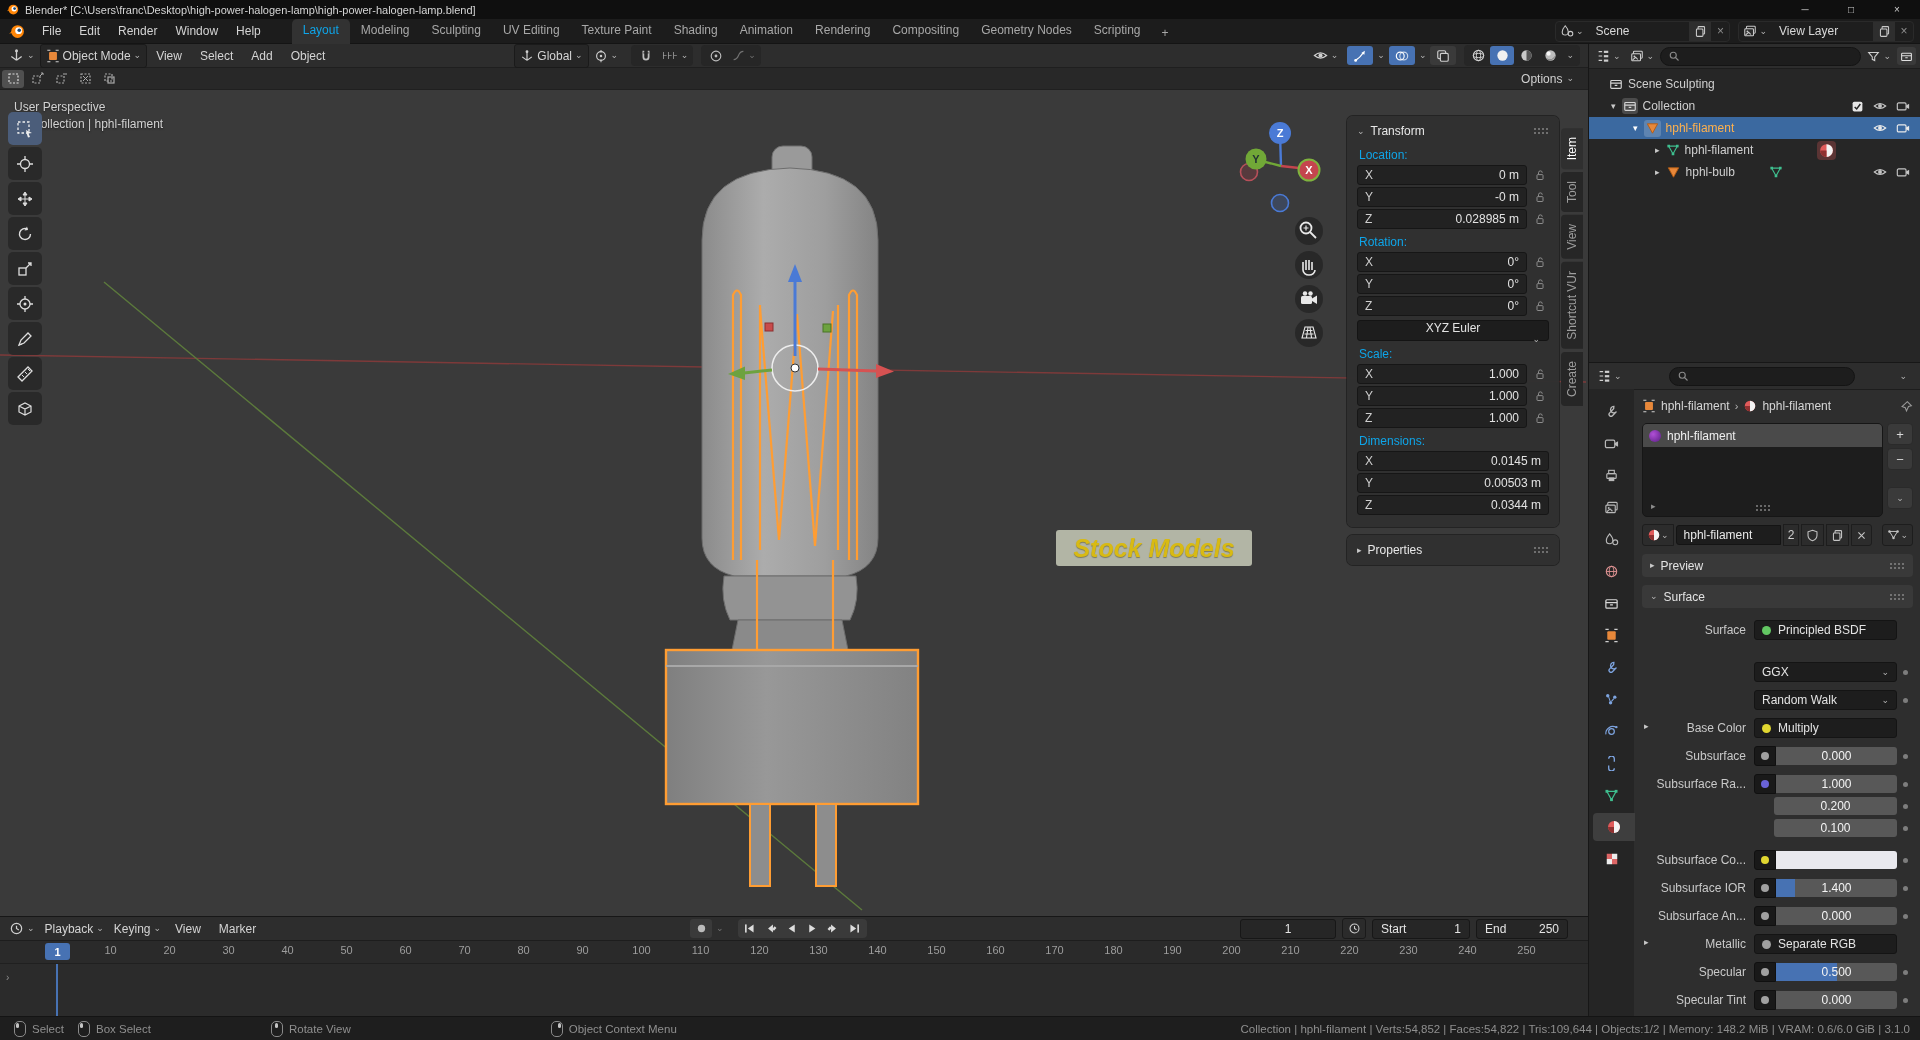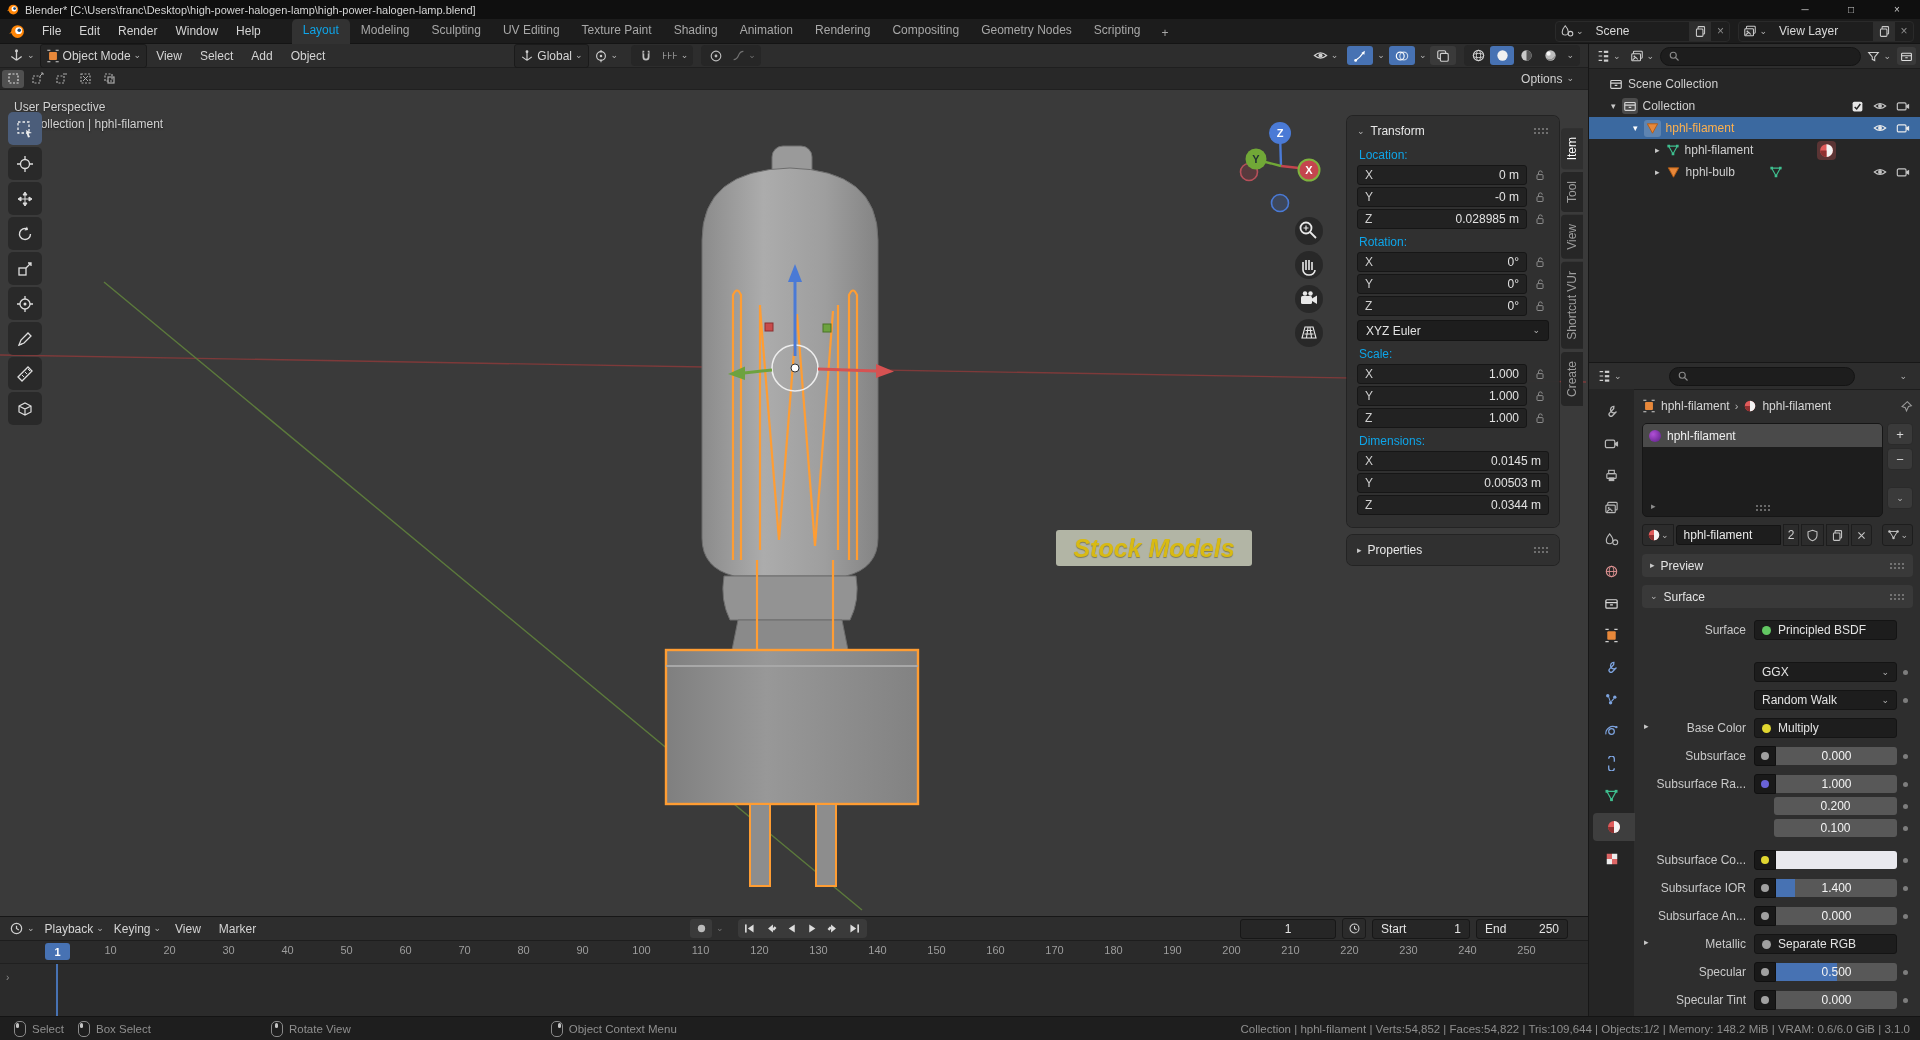--- a/index.html
+++ b/index.html
@@ -72,21 +72,21 @@
   #npanel{left:1347px;top:26px;width:212px;}
   .npbox{background:rgba(48,48,48,.97);border-radius:6px;margin-bottom:8px;padding:4px 10px 10px 10px;box-shadow:0 0 0 1px rgba(20,20,20,.6);}
   .np-header{display:flex;align-items:center;gap:6px;height:22px;color:#e8e8e8;}
   .np-header .grip{margin-left:auto;}
   .nlabel{color:#0ea5e9;margin:6px 0 3px 2px;}
   .nrow{display:flex;align-items:center;height:20px;margin-bottom:2px;}
   .nfld{flex:1;display:flex;align-items:center;background:#222222;border:1px solid #161616;border-radius:3px;height:18px;padding:0 7px;color:#e3e3e3;}
   .nfld .ax{width:26px;color:#cfcfcf;}
   .nfld .val{margin-left:auto;}
   .nlock{width:18px;display:flex;justify-content:center;margin-left:4px;color:#909090;}
-  .ndrop{display:flex;align-items:center;background:#1d1d1d;border:1px solid #141414;border-radius:3px;height:19px;padding:0 8px;color:#e3e3e3;margin-top:4px;}
+  .ndrop{display:flex;align-items:center;background:#1d1d1d;border:1px solid #141414;border-radius:3px;height:19px;padding:0 8px;color:#e3e3e3;margin-top:4px;flex-direction:column;}
   .ndrop .chev{margin-left:auto;}
   #npanel-tabs{left:1561px;top:38px;display:flex;flex-direction:column;gap:3px;}
   .ntab{writing-mode:vertical-rl;transform:rotate(180deg);background:#262626;color:#9f9f9f;border-radius:0 4px 4px 0;
         padding:9px 4px;font-size:12px;display:flex;align-items:center;justify-content:center;}
   .ntab.active{background:#2f2f2f;color:#ffffff;}
 
   
   #timeline{left:0;top:916px;width:1588px;height:100px;background:#262626;border-top:1px solid #171717;box-sizing:border-box;}
   #tl-header{height:23px;background:#2d2d2d;display:flex;align-items:center;border-bottom:1px solid #1d1d1d;}
   #tl-ruler{position:relative;height:22px;background:#2a2a2a;border-bottom:1px solid #202020;color:#9d9d9d;font-size:11px;overflow:hidden;}
@@ -1027,21 +1027,21 @@
       <span class="hbtn" style="padding:0 3px;background:#3a3a3a;border-radius:3px;height:18px">
         <svg class="i" width="13" height="13" style="color:#e0e0e0">
             <use href="#sy-box"></use>
           </svg>
       </span>
     </div>
     <div class="orow" style="margin-top:4px">
       <svg class="i" width="14" height="14" style="color:#d5d5d5;margin-left:12px">
           <use href="#sy-box"></use>
         </svg>
-      <span class="oname">Scene Collection</span>
+      <span class="oname">Scene Sculpting</span>
     </div>
     <div class="orow">
       <span class="tri" style="margin-left:14px">▾</span>
       <svg class="i" width="14" height="14" style="color:#d5d5d5;margin-left:6px;background:#4b4b4b;border-radius:3px;padding:1px">
           <use href="#sy-box"></use>
         </svg>
       <span class="oname">Collection</span>
       <span class="rgt">
         <svg class="i" width="13" height="13">
             <use href="#sy-check"></use>

